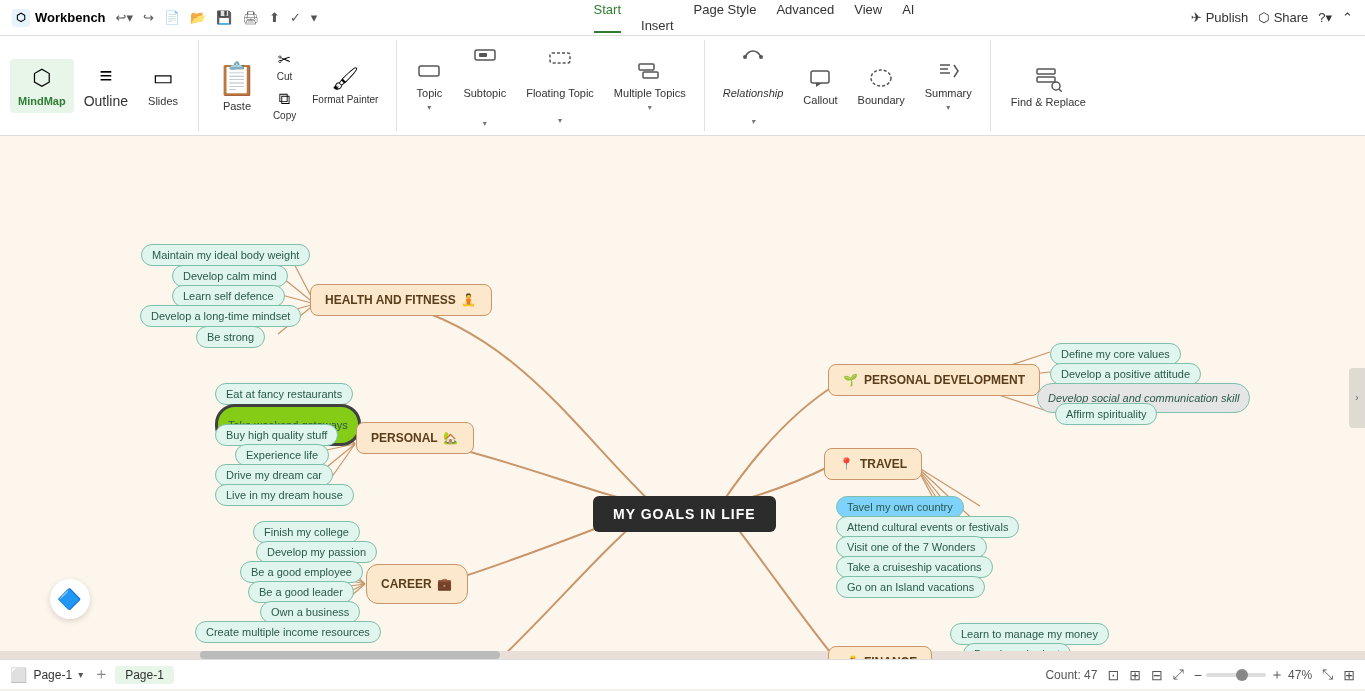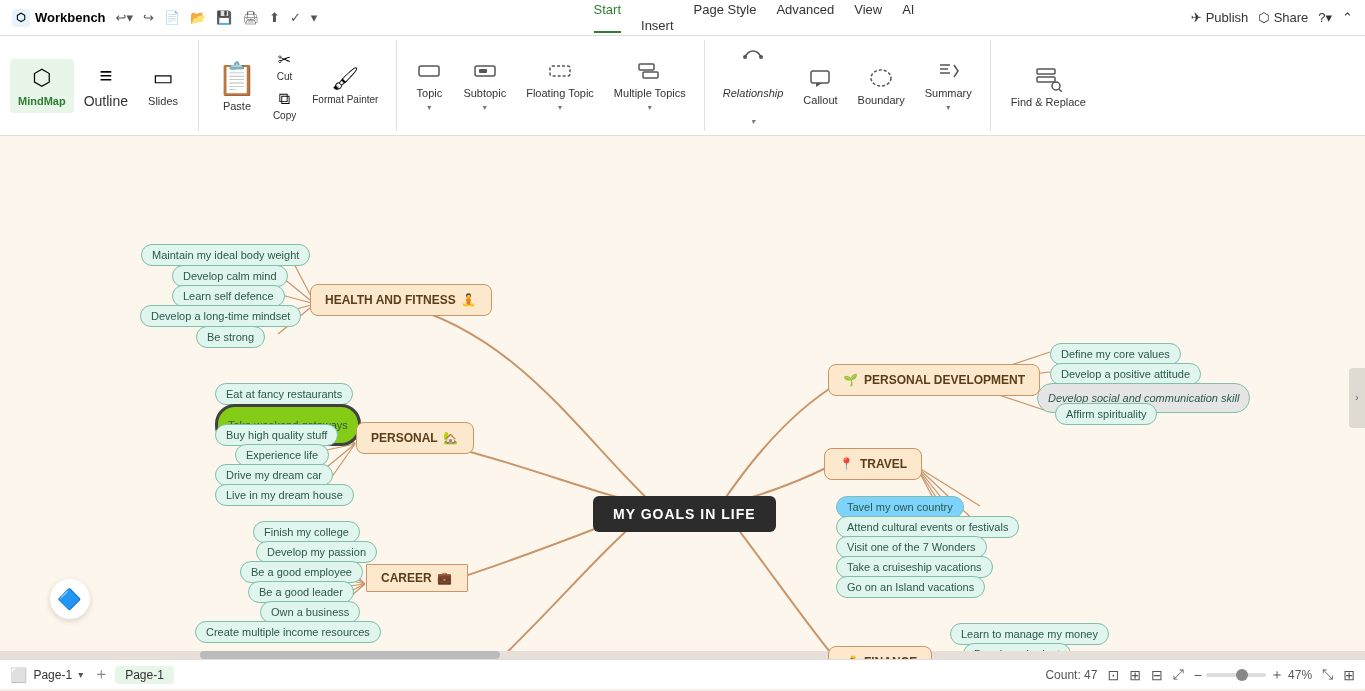--- a/index.html
+++ b/index.html
@@ -88,29 +88,29 @@
   </div>
 
   <div style="display:flex;flex-direction:row;align-items:center;padding:0 10px;border-right:1px solid #e0e0e0;gap:4px;">
     <div style="display:flex;flex-direction:column;align-items:center;justify-content:center;padding:6px 8px;cursor:pointer;border-radius:4px;min-width:44px;gap:4px;">
       <svg width="24" height="24" viewBox="0 0 24 24">
           <rect x="2" y="7" width="20" height="10" rx="2" fill="none" stroke="#555" stroke-width="1.5"></rect>
         </svg>
       <span style="font-size:11px;color:#333;">Topic</span>
       <span style="font-size:8px;color:#777;">▾</span>
     </div>
-    <div style="display:flex;flex-direction:column;align-items:center;justify-content:center;padding:6px 8px;cursor:pointer;border-radius:4px;min-width:52px;gap:4px;">
+    <div style="display:flex;flex-direction:column;align-items:center;justify-content:center;padding:6px 8px;cursor:pointer;border-radius:4px;min-width:52px;gap:20px;">
       <svg width="24" height="24" viewBox="0 0 24 24">
           <rect x="2" y="7" width="20" height="10" rx="2" fill="none" stroke="#555" stroke-width="1.5"></rect>
           <rect x="6" y="10" width="8" height="4" rx="1" fill="#555"></rect>
         </svg>
       <span style="font-size:11px;color:#333;">Subtopic</span>
       <span style="font-size:8px;color:#777;">▾</span>
     </div>
-    <div style="display:flex;flex-direction:column;align-items:center;justify-content:center;padding:6px 8px;cursor:pointer;border-radius:4px;min-width:60px;gap:4px;">
+    <div style="display:flex;flex-direction:column;align-items:center;justify-content:center;padding:6px 8px;cursor:pointer;border-radius:4px;min-width:60px;gap:17px;">
       <svg width="24" height="24" viewBox="0 0 24 24">
           <rect x="2" y="7" width="20" height="10" rx="2" fill="none" stroke="#555" stroke-width="1.5" stroke-dasharray="3,2"></rect>
         </svg>
       <span style="font-size:11px;color:#333;text-align:center;">Floating Topic</span>
       <span style="font-size:8px;color:#777;">▾</span>
     </div>
     <div style="display:flex;flex-direction:column;align-items:center;justify-content:center;padding:6px 8px;cursor:pointer;border-radius:4px;min-width:60px;gap:4px;">
       <svg width="24" height="24" viewBox="0 0 24 24">
           <rect x="1" y="5" width="15" height="6" rx="1" fill="none" stroke="#555" stroke-width="1.5"></rect>
           <rect x="5" y="13" width="15" height="6" rx="1" fill="none" stroke="#555" stroke-width="1.5"></rect>
@@ -237,21 +237,21 @@
   <div style="position:absolute;left:310px;top:148px;padding:8px 14px;border-radius:8px;font-size:12px;font-weight:600;color:#5a3e1b;border:1.5px solid #c9956a;background:#fce8cc;white-space:nowrap;display:flex;align-items:center;gap:6px;z-index:5;">
     <span>HEALTH AND FITNESS</span>
     <span>🧘</span>
   </div>
 
   <div style="position:absolute;left:356px;top:286px;padding:8px 14px;border-radius:8px;font-size:12px;font-weight:600;color:#5a3e1b;border:1.5px solid #c9956a;background:#fce8cc;white-space:nowrap;display:flex;align-items:center;gap:6px;z-index:5;">
     <span>PERSONAL</span>
     <span>🏡</span>
   </div>
 
-  <div style="position:absolute;left:366px;top:428px;padding:6px 14px;border-radius:1px;font-size:12px;font-weight:600;color:#5a3e1b;border:1.5px solid #c9956a;background:#fce8cc;white-space:nowrap;display:flex;align-items:center;gap:6px;z-index:5;">
+  <div style="position:absolute;left:366px;top:428px;padding:12px 14px;border-radius:12px;font-size:12px;font-weight:600;color:#5a3e1b;border:1.5px solid #c9956a;background:#fce8cc;white-space:nowrap;display:flex;align-items:center;gap:6px;z-index:5;">
     <span>CAREER</span>
     <span>💼</span>
   </div>
 
   <div style="position:absolute;left:828px;top:228px;padding:8px 14px;border-radius:8px;font-size:12px;font-weight:600;color:#5a3e1b;border:1.5px solid #c9956a;background:#fce8cc;white-space:nowrap;display:flex;align-items:center;gap:6px;z-index:5;">
     <span>🌱</span>
     <span>PERSONAL DEVELOPMENT</span>
   </div>
 
   <div style="position:absolute;left:824px;top:312px;padding:8px 14px;border-radius:8px;font-size:12px;font-weight:600;color:#5a3e1b;border:1.5px solid #c9956a;background:#fce8cc;white-space:nowrap;display:flex;align-items:center;gap:6px;z-index:5;">

